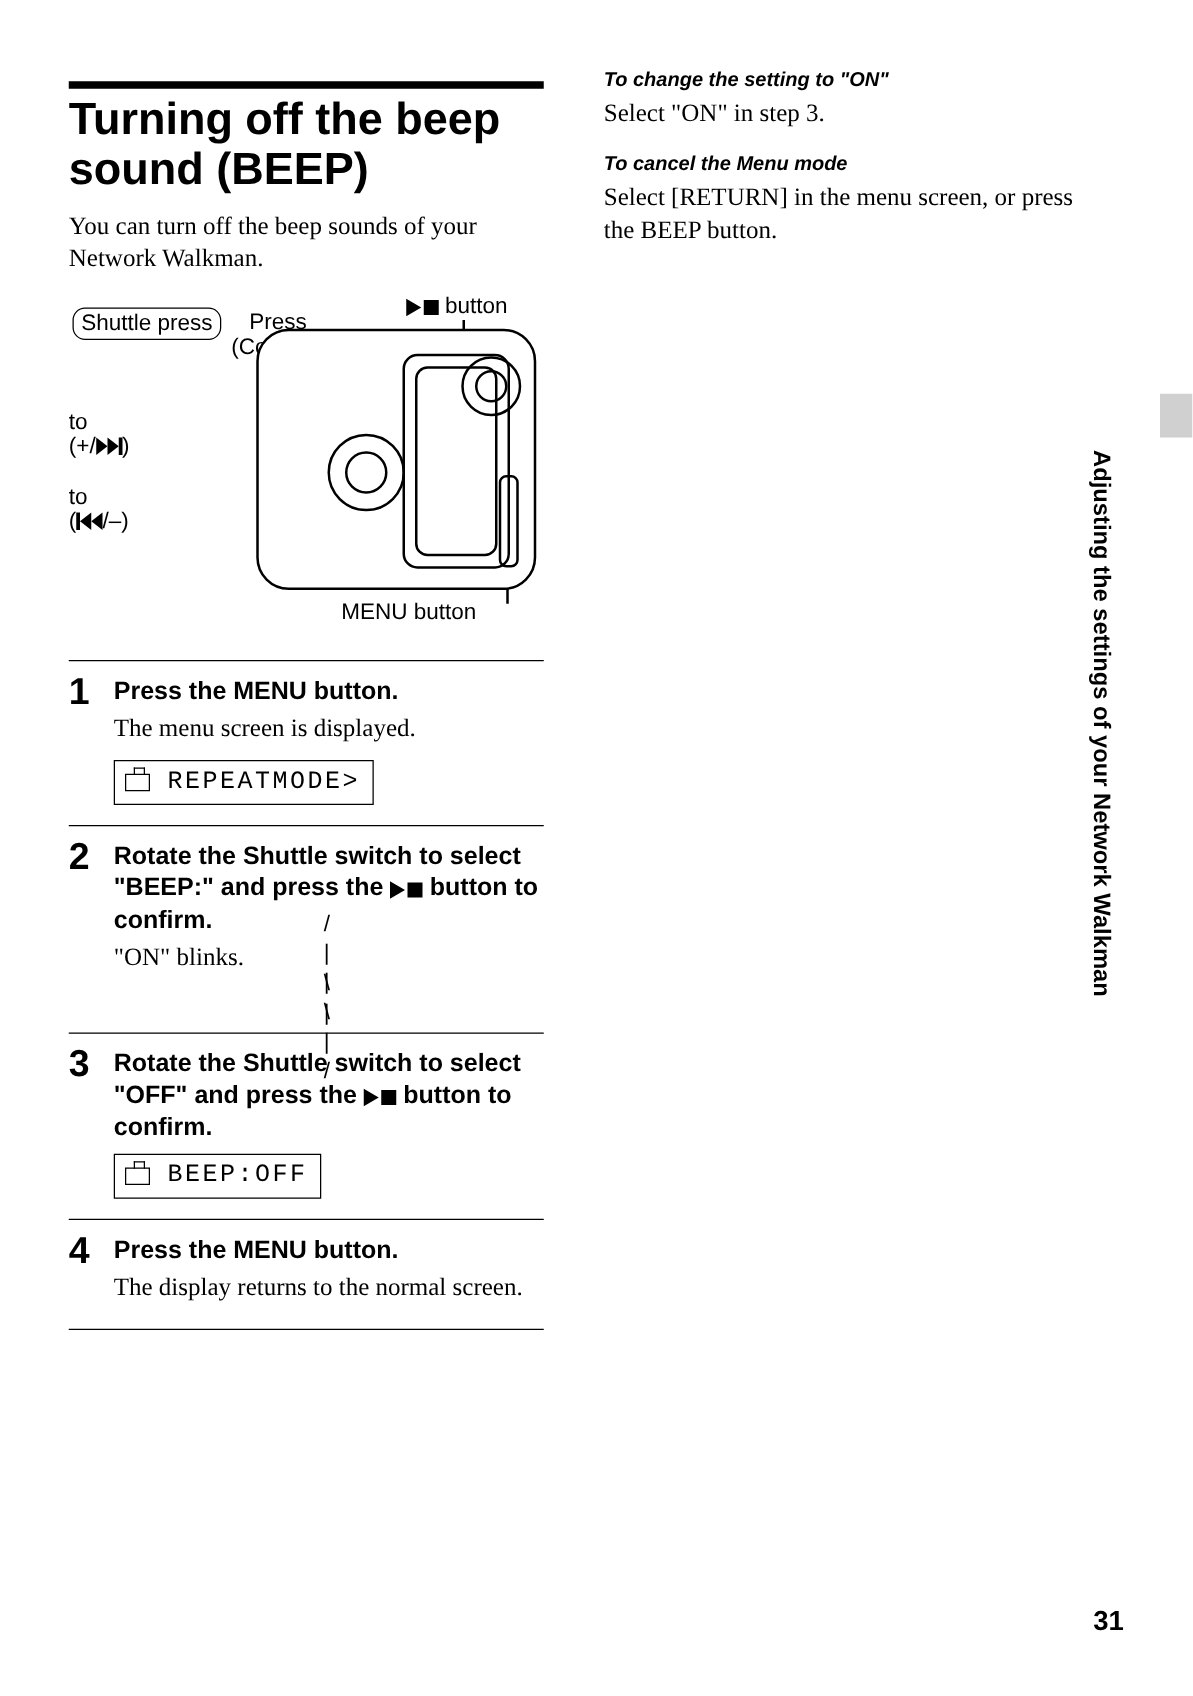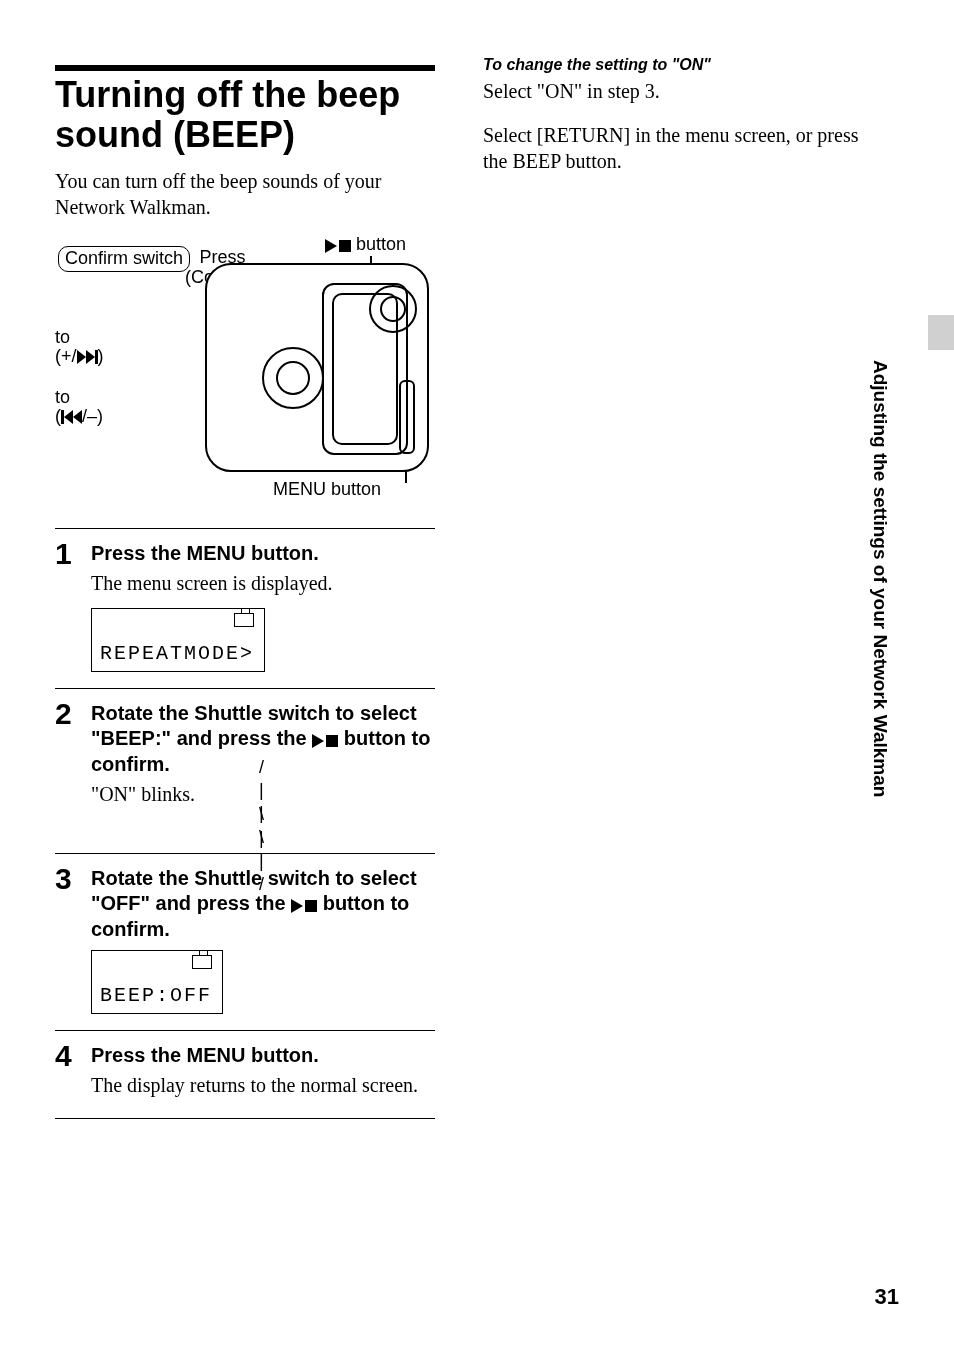--- a/index.html
+++ b/index.html
@@ -144,25 +144,24 @@
   .step-sub {
     margin: 2px 0 8px 0;
   }
   .lcd {
     font-family: "Courier New", monospace;
     letter-spacing: 2px;
     font-size: 20px;
     border: 1.5px solid #000;
     padding: 4px 10px 4px 8px;
     display: inline-flex;
-    align-items: flex-end;
+    align-items: center;
     gap: 14px;
     margin: 4px 0;
     white-space: nowrap;
-    flex-direction: column;
   }
   .lcd-icon {
     font-family: Arial, sans-serif;
     display:inline-block;
     position:relative;
     width:20px; height:14px;
   }
   .lcd-icon::before{
     content:""; position:absolute; left:0; top:0;
     width:18px; height:12px; border:1.8px solid #000;
@@ -239,21 +238,21 @@
 <div class="columns">
   <div class="col">
 
     <hr class="thick-rule">
     <h1 class="title">Turning off the beep sound (BEEP)</h1>
 
     <p class="intro">You can turn off the beep sounds of your Network Walkman.</p>
 
     <div class="diagram">
       <span class="lbl playbtn-l"><span class="play-stop-glyph"><span class="tri"></span><span class="sq"></span></span><span> button</span></span>
-      <span class="lbl shuttle-l">Confirm switch</span>
+      <span class="lbl shuttle-l">Shuttle press</span>
       <span class="lbl press-l">Press<br>(Confirm)</span>
       <span class="lbl to1">to<br>(+/<span class="tri-r"></span><span class="tri-r"></span><span class="bar" style="display:inline-block;width:3px;height:14px;background:#000;vertical-align:middle;"></span>)</span>
       <span class="lbl to2">to<br>(<span class="bar" style="display:inline-block;width:3px;height:14px;background:#000;vertical-align:middle;"></span><span class="tri-l"></span><span class="tri-l"></span>/–)</span>
       <span class="lbl menu-l">MENU button</span>
 
       <div class="leader" style="left:315px; top:18px; width:1.5px; height:24px;"></div>
       <div class="leader" style="left:350px; top:225px; width:1.5px; height:20px;"></div>
 
       <div class="device">
         <div class="inner"></div>
@@ -306,19 +305,20 @@
         <div class="step-sub">The display returns to the normal screen.</div>
       </div>
     </div>
     <div class="steps-end"></div>
 
   </div>
 
   <div class="right-col">
     <div class="sub-h">To change the setting to "ON"</div>
     <p class="sub-p">Select "ON" in step 3.</p>
+    <div class="sub-h">To cancel the Menu mode</div>
     <p class="sub-p">Select [RETURN] in the menu screen, or press the BEEP button.</p>
   </div>
 </div>
 
 <div class="side-tab"></div>
 <div class="side-label">Adjusting the settings of your Network Walkman</div>
 <div class="page-num">31</div>
 
 </body></html>

